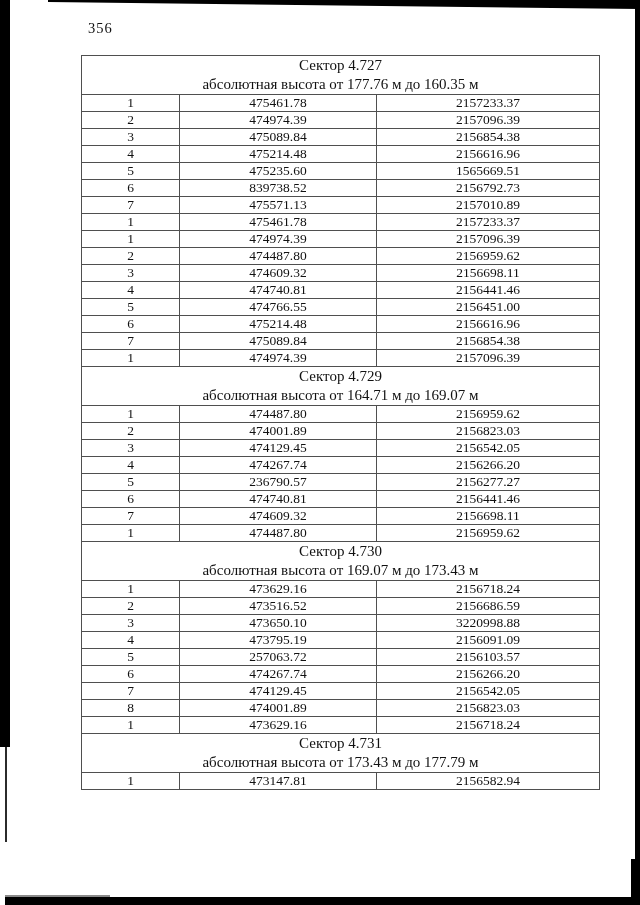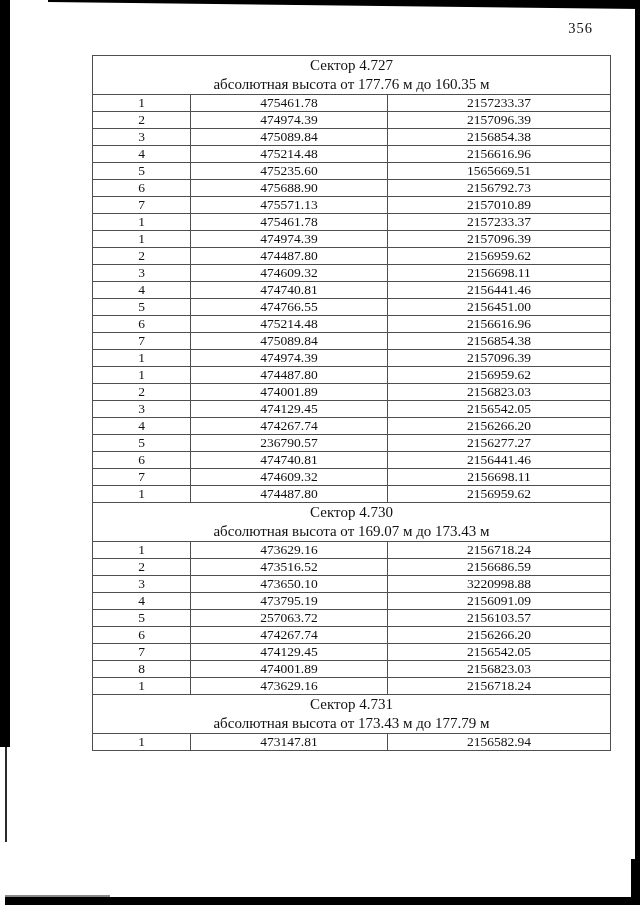--- a/index.html
+++ b/index.html
@@ -17,28 +17,28 @@
   .left-tail  { left: 5px; top: 747px; width: 2px; height: 95px; background: #2b2b2b; }
   .top-wedge  { left: 48px; top: 0; width: 592px; height: 9px;
                 clip-path: polygon(0 0, 100% 0, 100% 100%, 0 22%); }
   .right-bar  { right: 0; top: 0; width: 5px; height: 905px; }
   .right-foot { right: 0; bottom: 0; width: 9px; height: 46px; }
   .bottom-bar { left: 5px; bottom: 0; width: 635px; height: 8px; }
   .bottom-gray{ left: 5px; bottom: 8px; width: 105px; height: 2px; background: #8a8a8a; }
 
   .page-number {
     position: absolute;
-    top: 20px; left: 75px; width: 518px;
-    text-align: right;
+    top: 20px; left: 88px; width: 518px;
+    text-align: left;
     font-size: 14.5px;
     letter-spacing: 1px;
   }
   table.coords {
     position: absolute;
-    left: 92px; top: 55px;
+    left: 81px; top: 55px;
     width: 518px;
     border-collapse: collapse;
     table-layout: fixed;
   }
   table.coords td {
     border: 1px solid #4f4f4f;
     text-align: center;
     vertical-align: middle;
     padding: 0;
     overflow: hidden;
@@ -101,21 +101,21 @@
         <td>475214.48</td>
         <td>2156616.96</td>
       </tr>
       <tr class="data-row">
         <td>5</td>
         <td>475235.60</td>
         <td>1565669.51</td>
       </tr>
       <tr class="data-row">
         <td>6</td>
-        <td>475688.90</td>
+        <td>839738.52</td>
         <td>2156792.73</td>
       </tr>
       <tr class="data-row">
         <td>7</td>
         <td>475571.13</td>
         <td>2157010.89</td>
       </tr>
       <tr class="data-row">
         <td>1</td>
         <td>475461.78</td>
@@ -153,20 +153,26 @@
       </tr>
       <tr class="data-row">
         <td>7</td>
         <td>475089.84</td>
         <td>2156854.38</td>
       </tr>
       <tr class="data-row">
         <td>1</td>
         <td>474974.39</td>
         <td>2157096.39</td>
+      </tr>
+      <tr>
+        <td colspan="3" class="section-cell">
+          <div class="sec-title">Сектор 4.729</div>
+          <div class="sec-subtitle">абсолютная высота от 164.71 м до 169.07 м</div>
+        </td>
       </tr>
       <tr class="data-row">
         <td>1</td>
         <td>474487.80</td>
         <td>2156959.62</td>
       </tr>
       <tr class="data-row">
         <td>2</td>
         <td>474001.89</td>
         <td>2156823.03</td>

